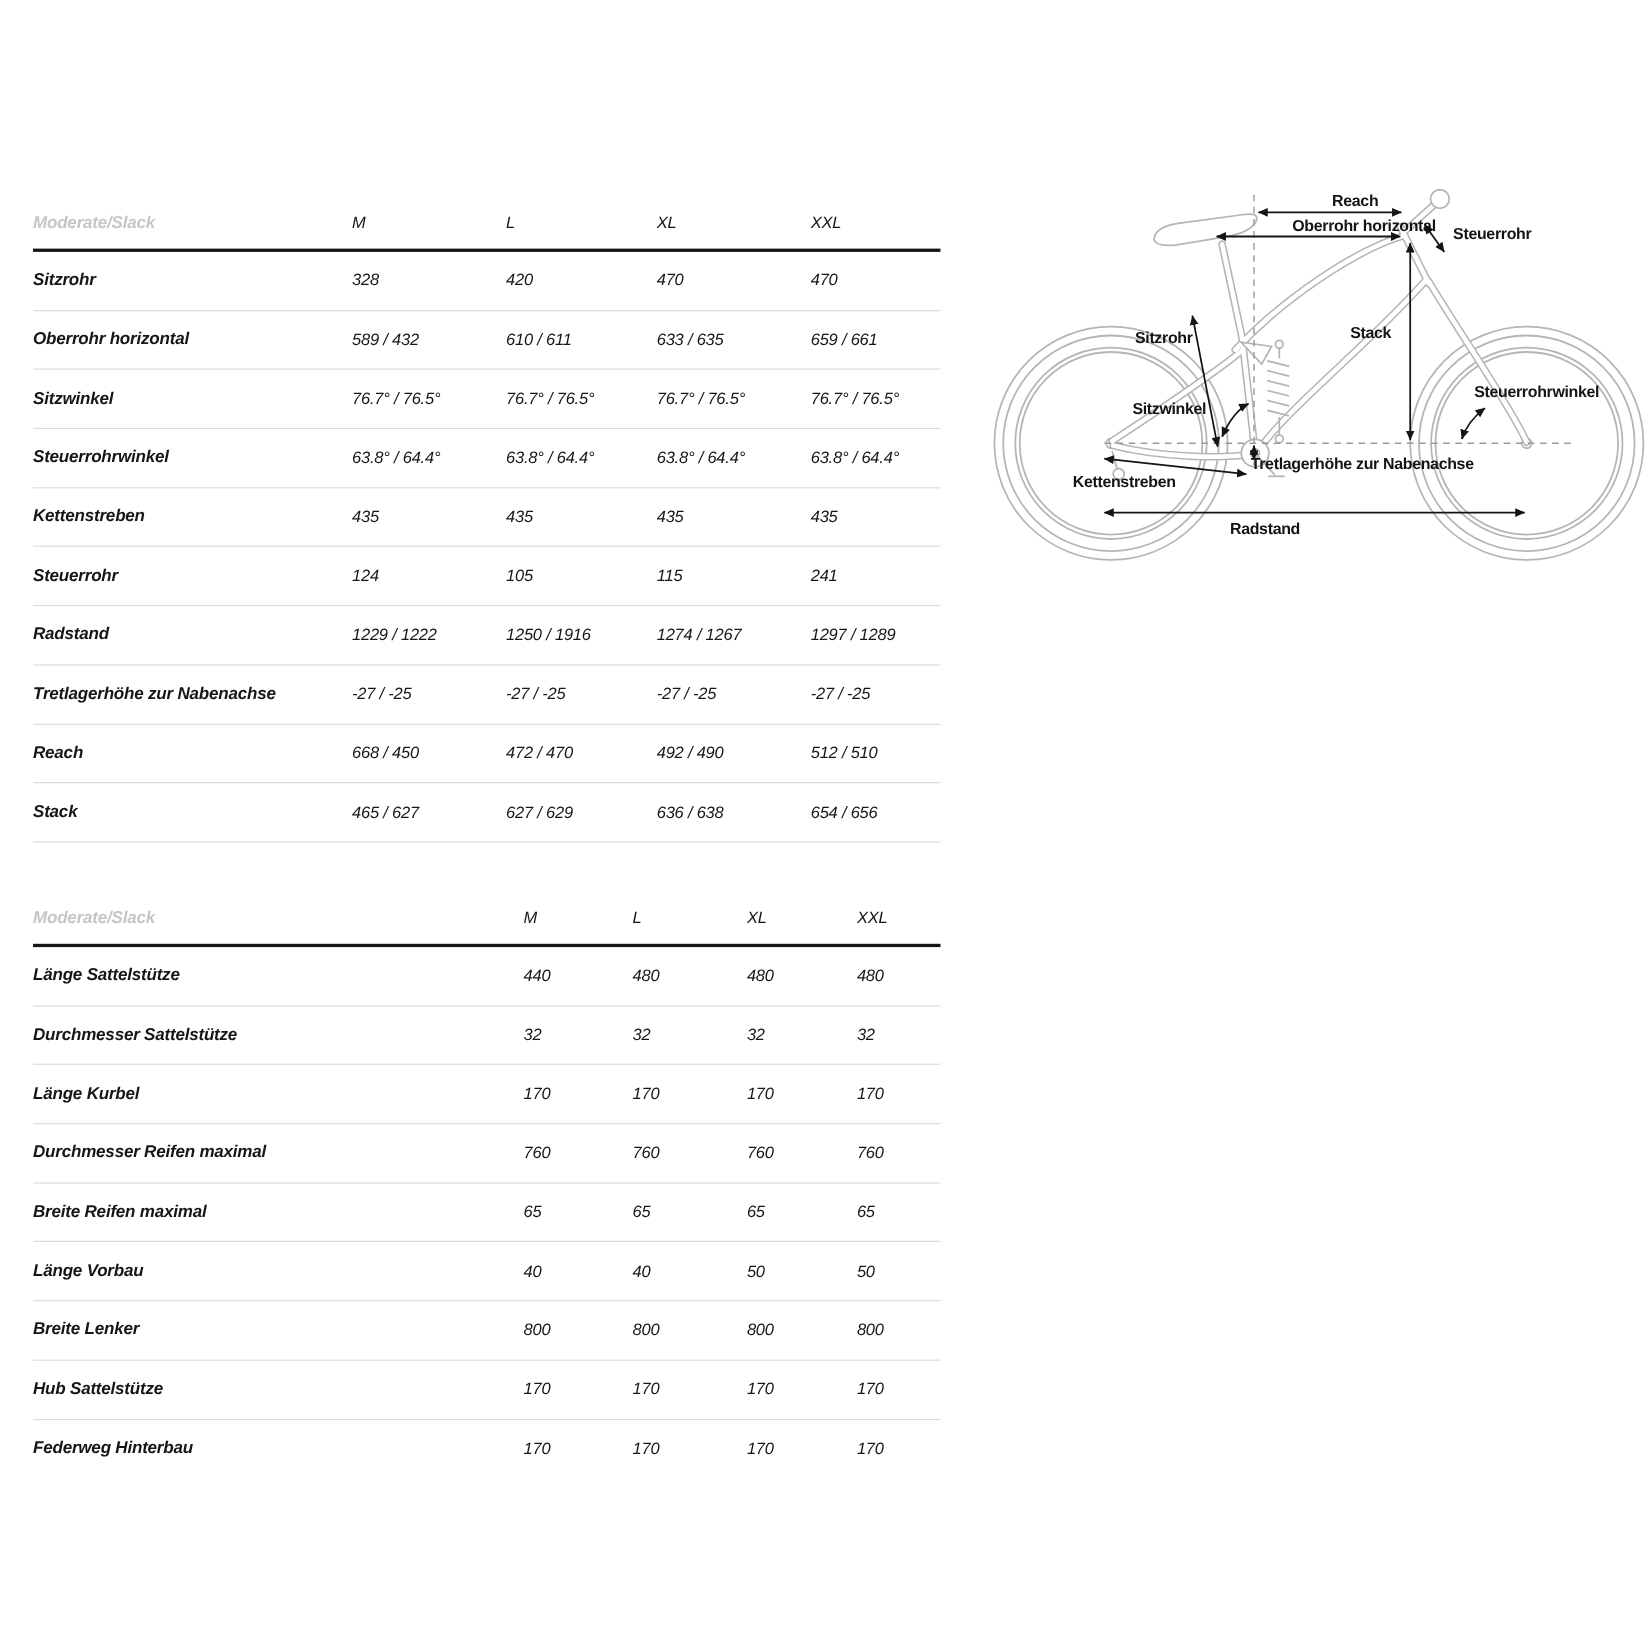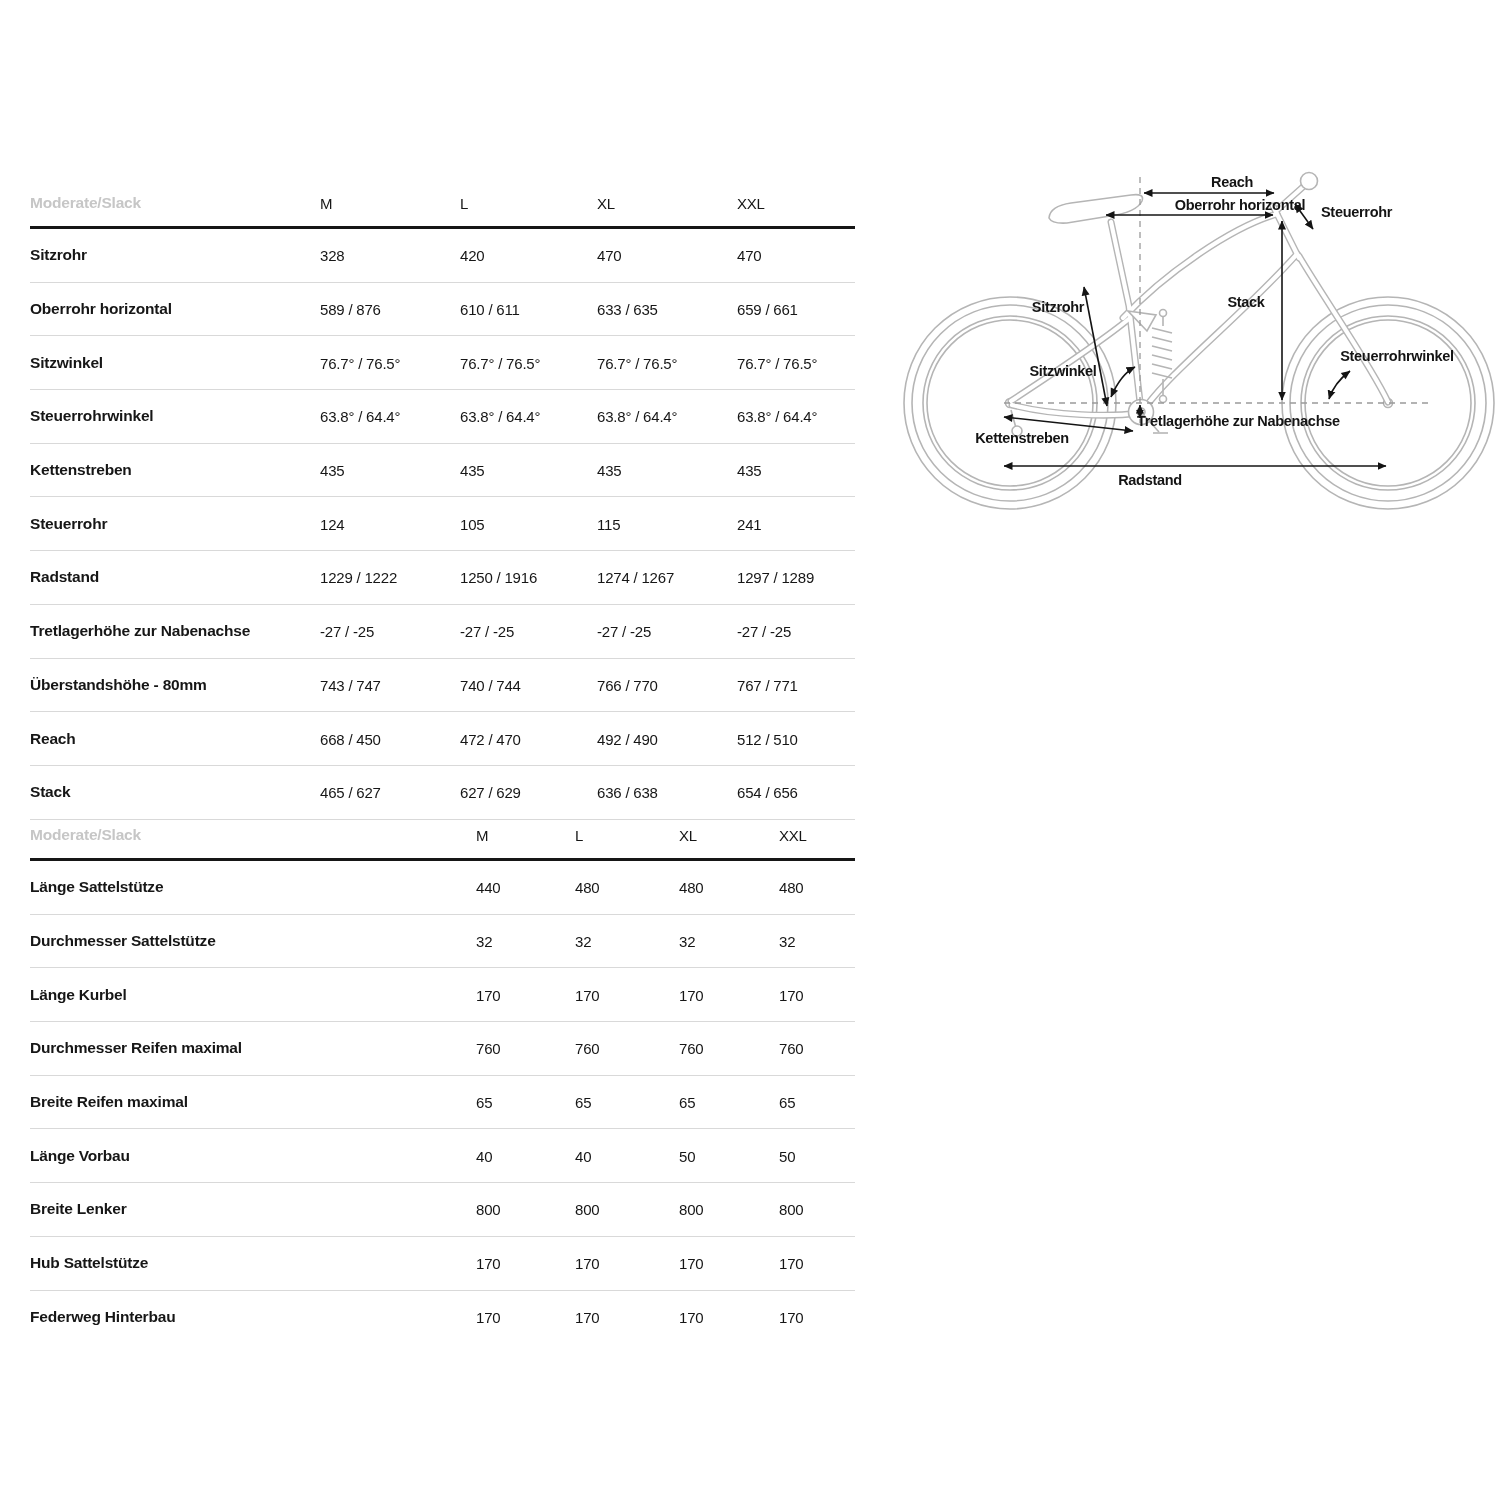--- a/index.html
+++ b/index.html
@@ -1,20 +1,20 @@
 <!DOCTYPE html>
 <html><head>
 <meta charset="utf-8">
 <style>
   html,body{margin:0;padding:0;}
   body{
     width:1500px;height:1500px;position:relative;background:#ffffff;
     font-family:"Liberation Sans",sans-serif;color:#161616;overflow:hidden;
   }
-  .spec-table{position:absolute;left:30px;width:825px;}
+  .spec-table{position:absolute;left:30px;width:825px;font-style:italic;}
   .thead{position:relative;height:46px;border-bottom:3px solid #161616;}
   .thead .section{
     position:absolute;left:0;top:50%;transform:translateY(-50%);
     color:#c6c6c6;font-weight:700;font-size:15.5px;letter-spacing:-0.2px;
   }
   .thead .col{
     position:absolute;top:50%;transform:translateY(-50%);
     font-size:15px;font-weight:400;letter-spacing:-0.2px;
   }
   .row{position:relative;height:52.7px;border-bottom:1px solid #d9d9d9;}
@@ -60,21 +60,21 @@
 
   <div class="row">
     <div class="lbl">Sitzrohr</div>
     <div class="val c0">328</div>
     <div class="val c1">420</div>
     <div class="val c2">470</div>
     <div class="val c3">470</div>
   </div>
   <div class="row">
     <div class="lbl">Oberrohr horizontal</div>
-    <div class="val c0">589 / 876</div>
+    <div class="val c0">589 / 432</div>
     <div class="val c1">610 / 611</div>
     <div class="val c2">633 / 635</div>
     <div class="val c3">659 / 661</div>
   </div>
   <div class="row">
     <div class="lbl">Sitzwinkel</div>
     <div class="val c0">76.7° / 76.5°</div>
     <div class="val c1">76.7° / 76.5°</div>
     <div class="val c2">76.7° / 76.5°</div>
     <div class="val c3">76.7° / 76.5°</div>
@@ -106,27 +106,20 @@
     <div class="val c1">1250 / 1916</div>
     <div class="val c2">1274 / 1267</div>
     <div class="val c3">1297 / 1289</div>
   </div>
   <div class="row">
     <div class="lbl">Tretlagerhöhe zur Nabenachse</div>
     <div class="val c0">-27 / -25</div>
     <div class="val c1">-27 / -25</div>
     <div class="val c2">-27 / -25</div>
     <div class="val c3">-27 / -25</div>
-  </div>
-  <div class="row">
-    <div class="lbl">Überstandshöhe - 80mm</div>
-    <div class="val c0">743 / 747</div>
-    <div class="val c1">740 / 744</div>
-    <div class="val c2">766 / 770</div>
-    <div class="val c3">767 / 771</div>
   </div>
   <div class="row">
     <div class="lbl">Reach</div>
     <div class="val c0">668 / 450</div>
     <div class="val c1">472 / 470</div>
     <div class="val c2">492 / 490</div>
     <div class="val c3">512 / 510</div>
   </div>
   <div class="row">
     <div class="lbl">Stack</div>

